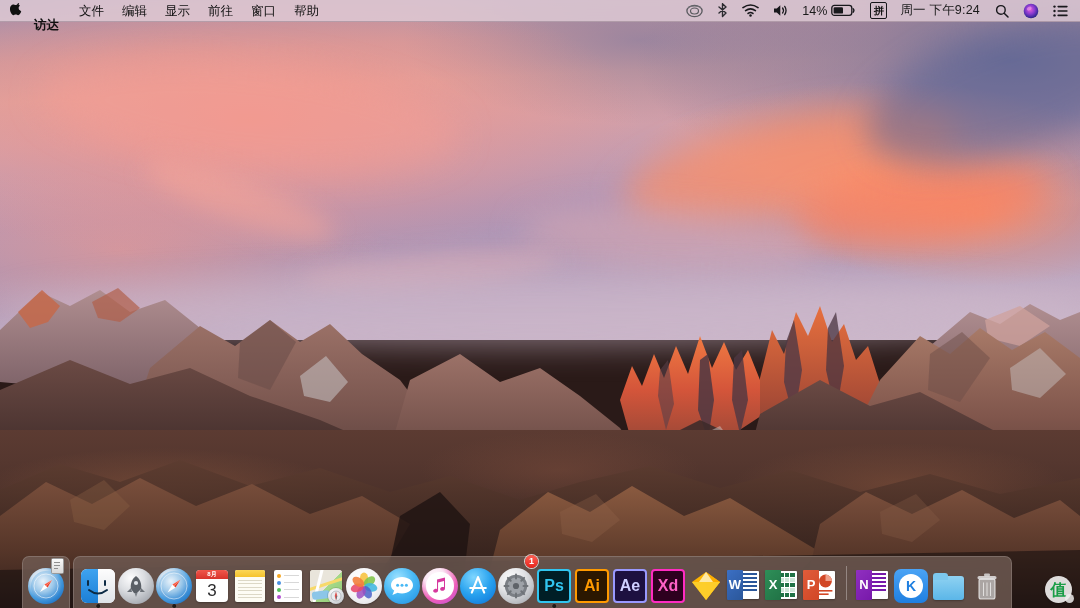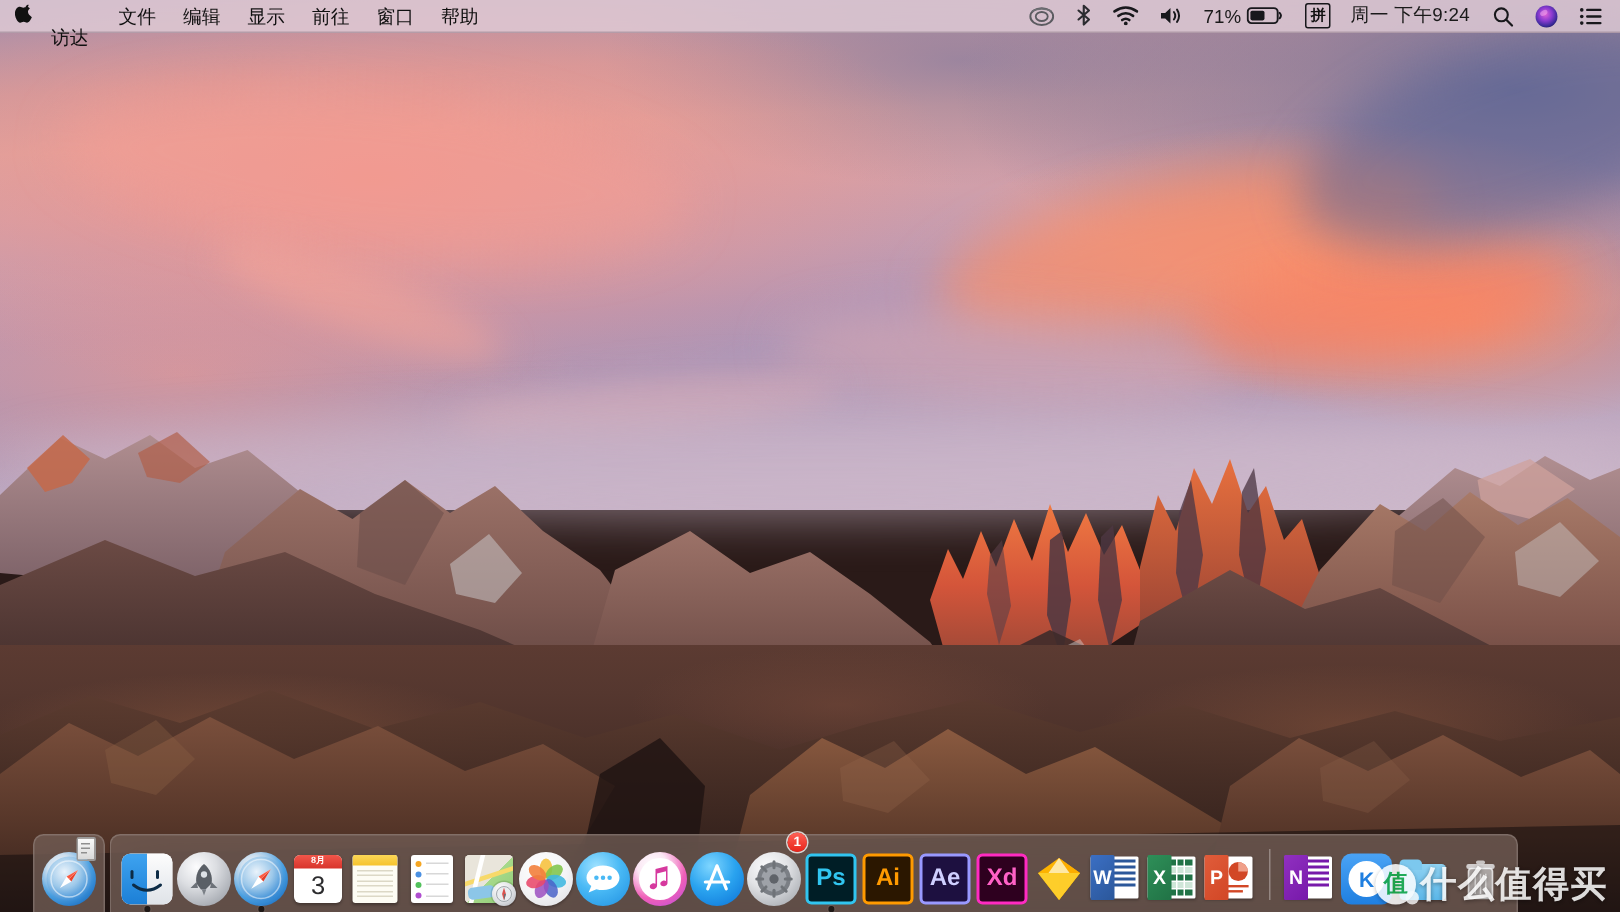--- a/index.html
+++ b/index.html
@@ -135,21 +135,21 @@
 
   .menu-item {
     padding: 0 9px;
     height: 22px;
     line-height: 22px;
     white-space: nowrap;
     font-size: 12.5px;
   }
 
   .menu-item.app-name {
-    font-weight: normal;
+    font-weight: bold;
     padding-left: 6px;
     padding-right: 11px;
     margin-top: 28px;
   }
 
   .menubar-right {
     margin-left: auto;
     display: flex;
     align-items: center;
     height: 22px;
@@ -507,21 +507,21 @@
       </div>
 
       <div class="status-item">
         <svg width="15" height="13" viewBox="0 0 15 13">
           <path d="M1 4.6 L3.8 4.6 L7.3 1.3 L7.3 11.7 L3.8 8.4 L1 8.4 Z" fill="#18181c"></path>
           <path d="M9.6 4.0 Q11.4 6.5 9.6 9.0" fill="none" stroke="#18181c" stroke-width="1.3" stroke-linecap="round"></path>
           <path d="M11.7 2.4 Q14.4 6.5 11.7 10.6" fill="none" stroke="#18181c" stroke-width="1.3" stroke-linecap="round"></path>
         </svg>
       </div>
 
-      <div class="status-item battery-pct">71%</div>
+      <div class="status-item battery-pct">14%</div>
 
       <div class="status-item" style="padding-left:0;">
         <svg width="25" height="13" viewBox="0 0 25 13">
           <rect x="0.8" y="1.4" width="20" height="10" rx="2.6" ry="2.6" fill="none" stroke="#18181c" stroke-width="1.3"></rect>
           <rect x="2.6" y="3.2" width="9.4" height="6.4" rx="1.2" ry="1.2" fill="#18181c"></rect>
           <path d="M22.1 4.6 Q23.8 6.4 22.1 8.2" fill="none" stroke="#18181c" stroke-width="1.3" stroke-linecap="round"></path>
         </svg>
       </div>
 
       <div class="status-item">
@@ -906,16 +906,15 @@
       </div>
     </div>
   </div>
 
   <div class="watermark">
     <div class="wm-logo">
       <div style="position:absolute;inset:0;border-radius:50%;background:rgba(255,255,255,0.92);box-shadow:0 1px 3px rgba(0,0,0,0.3);"></div>
       <div style="position:absolute;inset:0;display:flex;align-items:center;justify-content:center;color:#1aa94c;font-size:16px;font-weight:bold;line-height:1;">值</div>
       <div style="position:absolute;right:-2px;bottom:0px;width:9px;height:9px;border-radius:50%;background:rgba(255,255,255,0.85);"></div>
     </div>
-    <div class="wm-text">什么值得买</div>
   </div>
 
 </div>
 
 </body></html>

